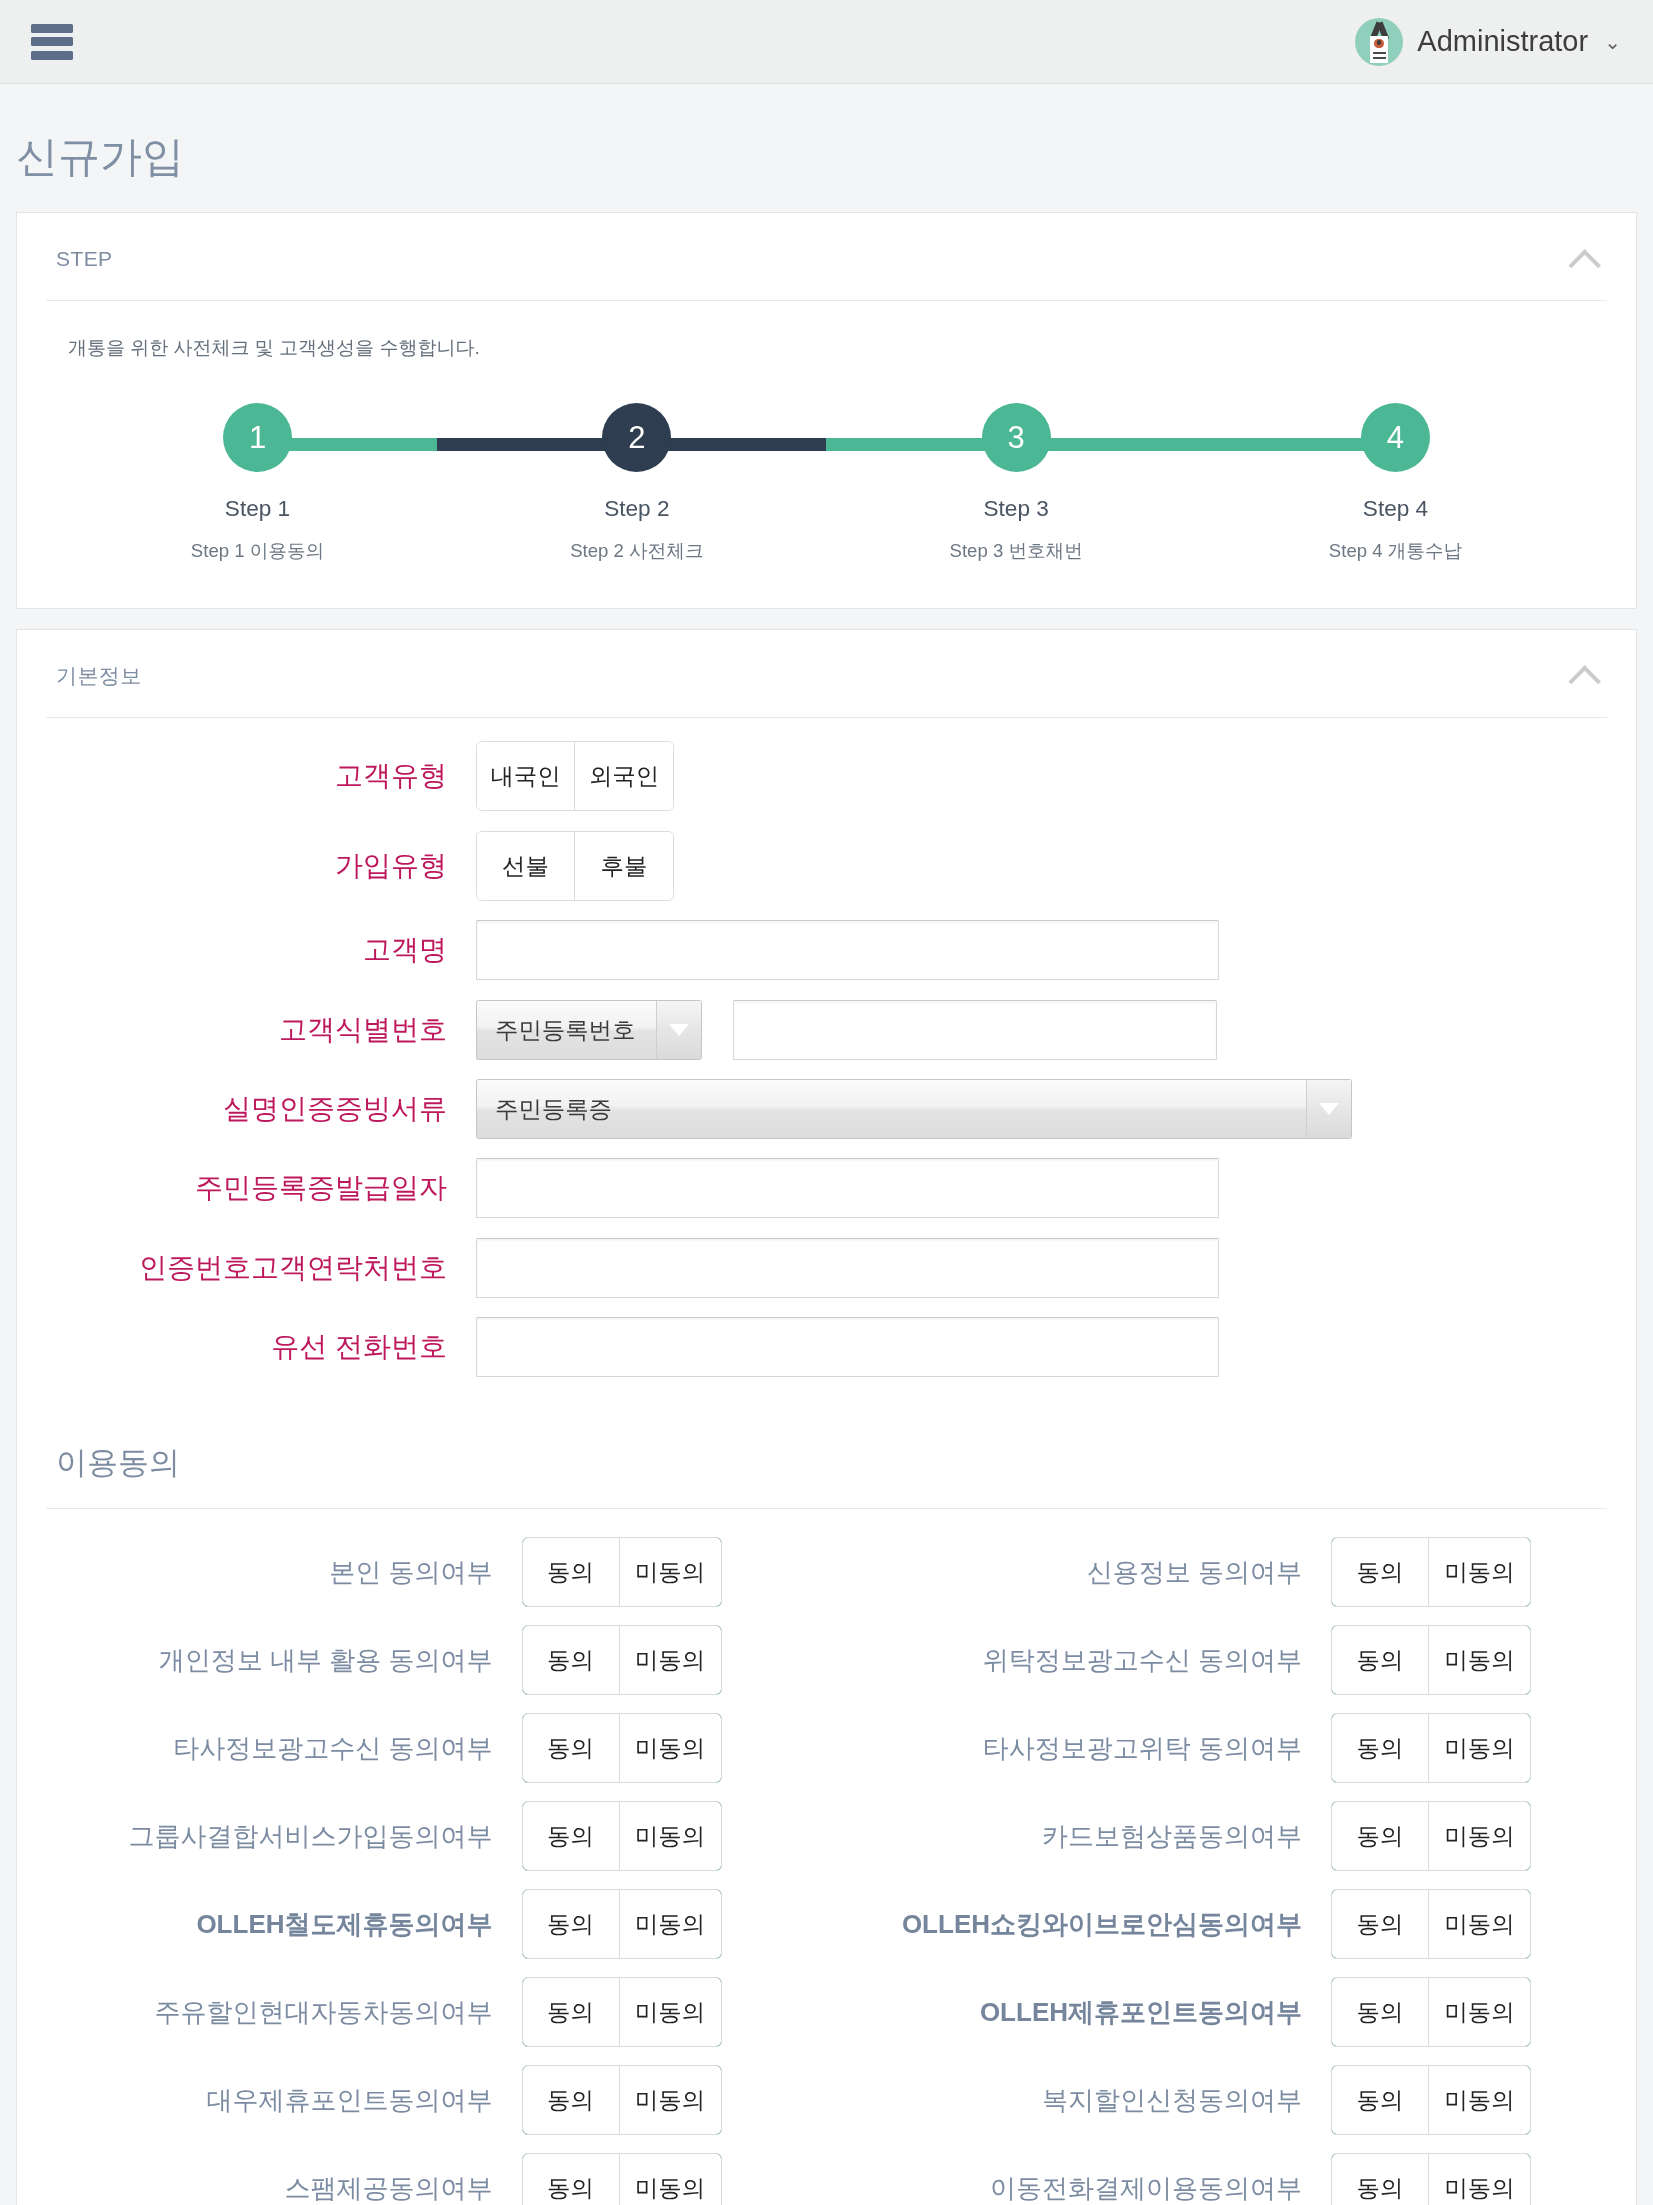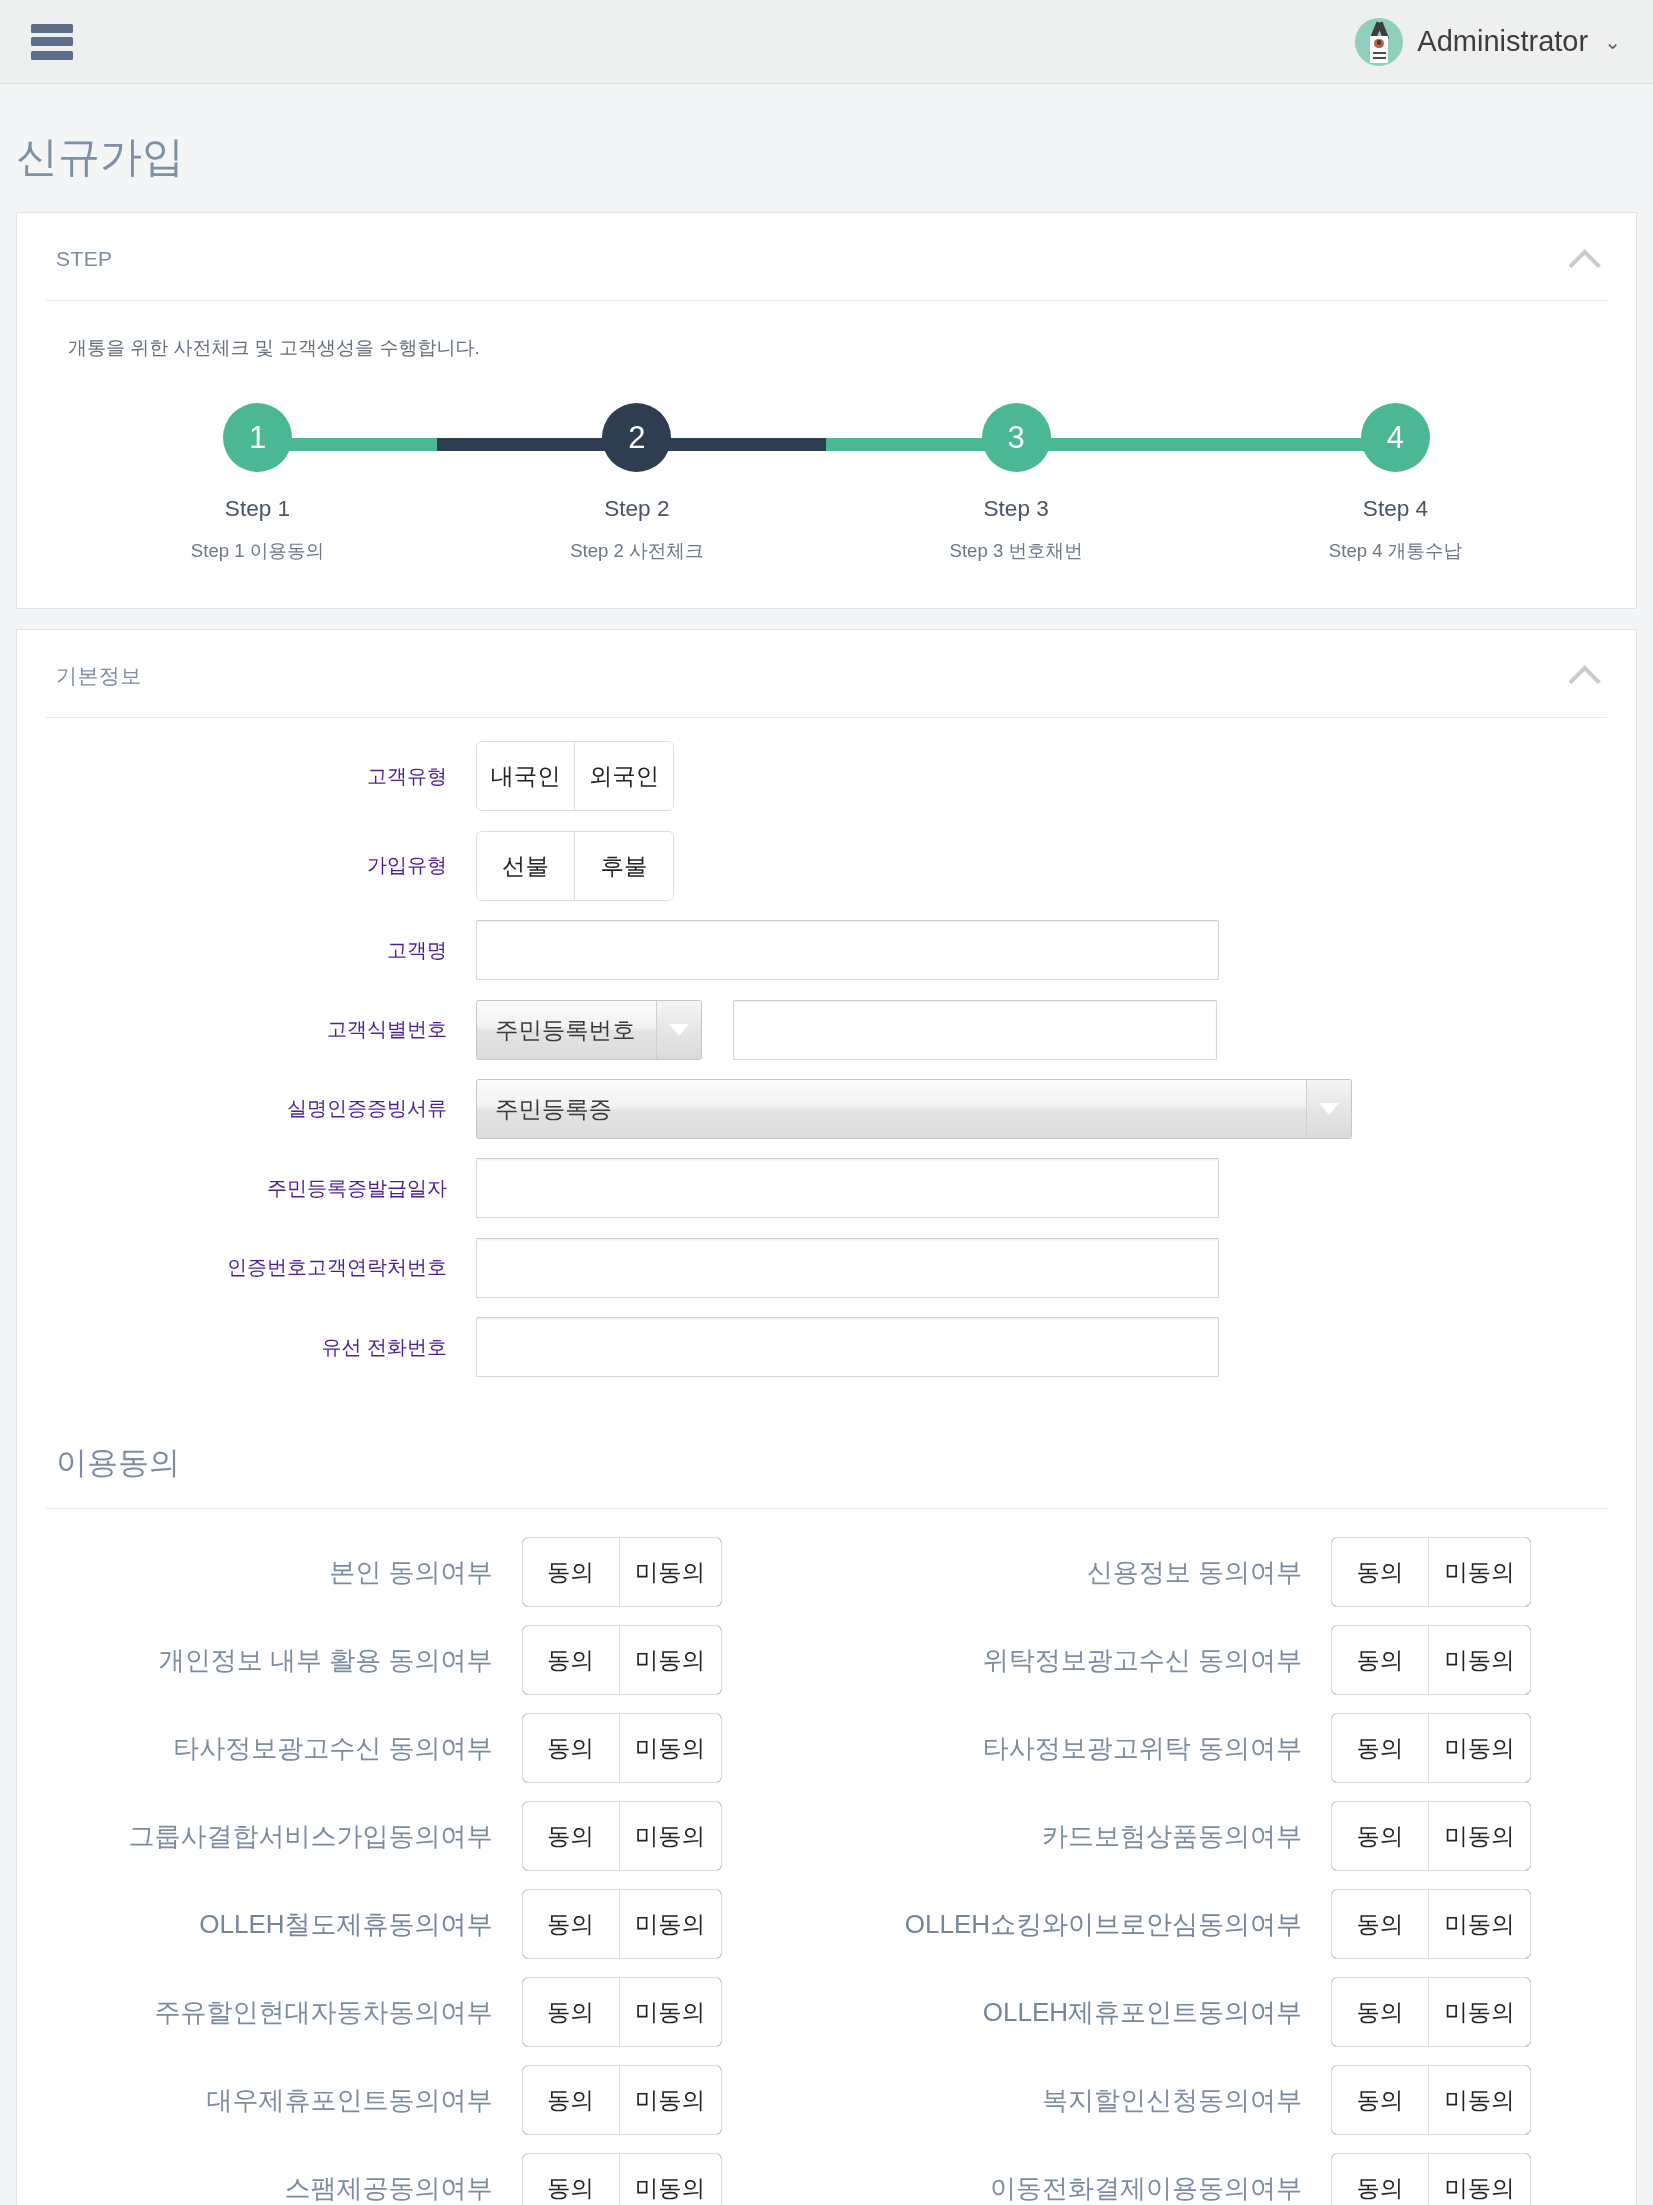--- a/index.html
+++ b/index.html
@@ -185,22 +185,22 @@
   .form-row {
     display: flex;
     align-items: center;
     margin-bottom: 19.4px;
     padding-left: 39px;
   }
   .form-label {
     width: 420px;
     text-align: right;
     padding-right: 29px;
-    font-size: 20px;
-    color: #4c1d95;
+    font-size: 28px;
+    color: #be185d;
     flex: none;
   }
   .field-area { display: flex; align-items: center; gap: 31px; }
 
   .toggle-group {
     display: inline-flex;
     border: 0.8px solid #dadcde;
     border-radius: 5.7px;
     overflow: hidden;
     background: #ffffff;
@@ -284,21 +284,21 @@
     align-items: center;
     margin-bottom: 18px;
   }
   .consent-label {
     flex: 1;
     text-align: right;
     padding-right: 29px;
     font-size: 26px;
     color: #7b8ba1;
   }
-  .consent-label.bold { font-weight: normal; color: #74859c; }
+  .consent-label.bold { font-weight: bold; color: #74859c; }
   .consent-toggle {
     display: inline-flex;
     border: 0.8px solid #dadcde;
     border-radius: 5.7px;
     overflow: hidden;
     background: #15803d;
     flex: none;
     margin-right: 105px;
   }
   .consent-toggle .toggle-btn { width: 97px; }

